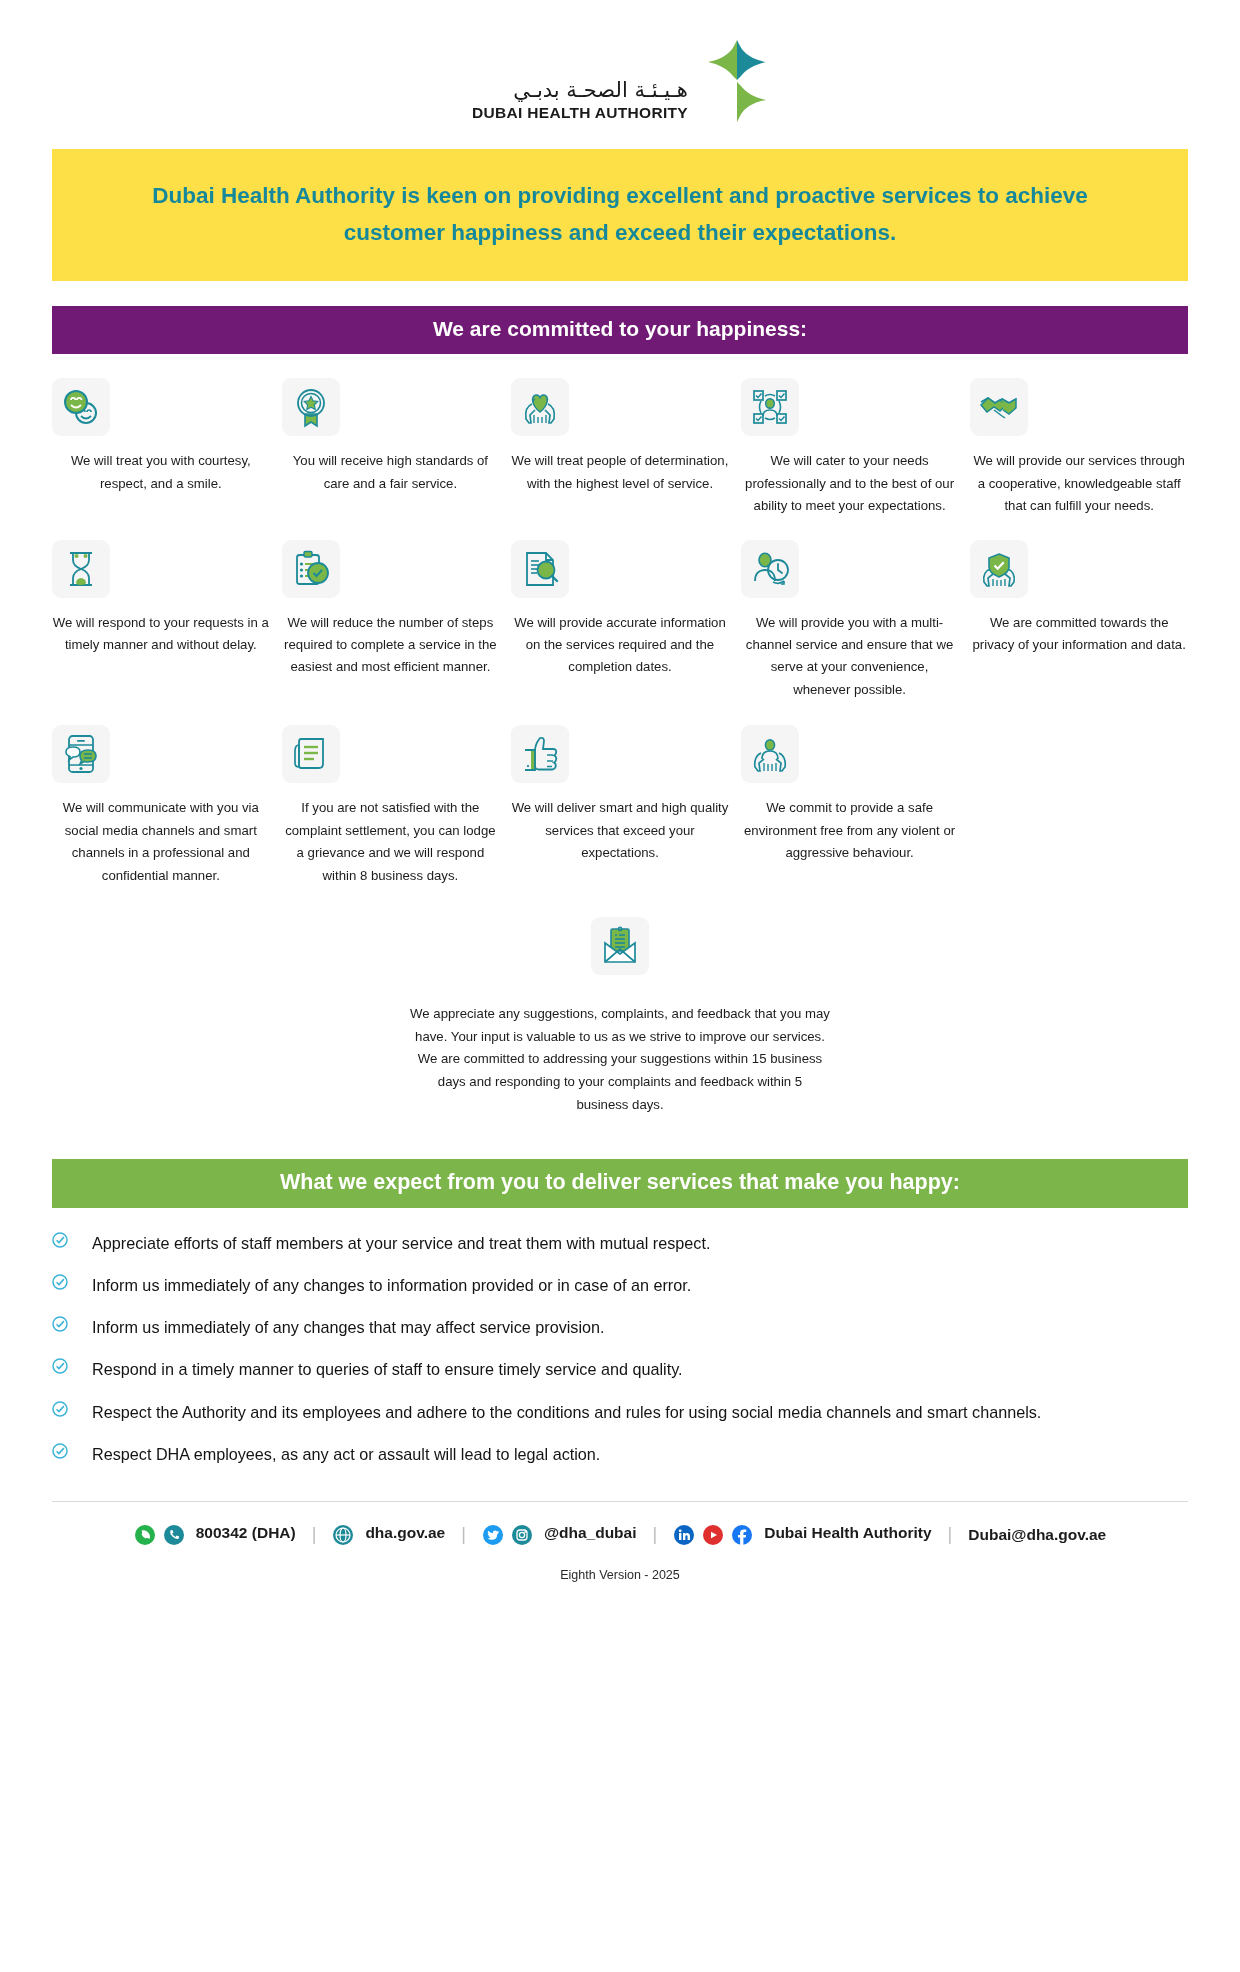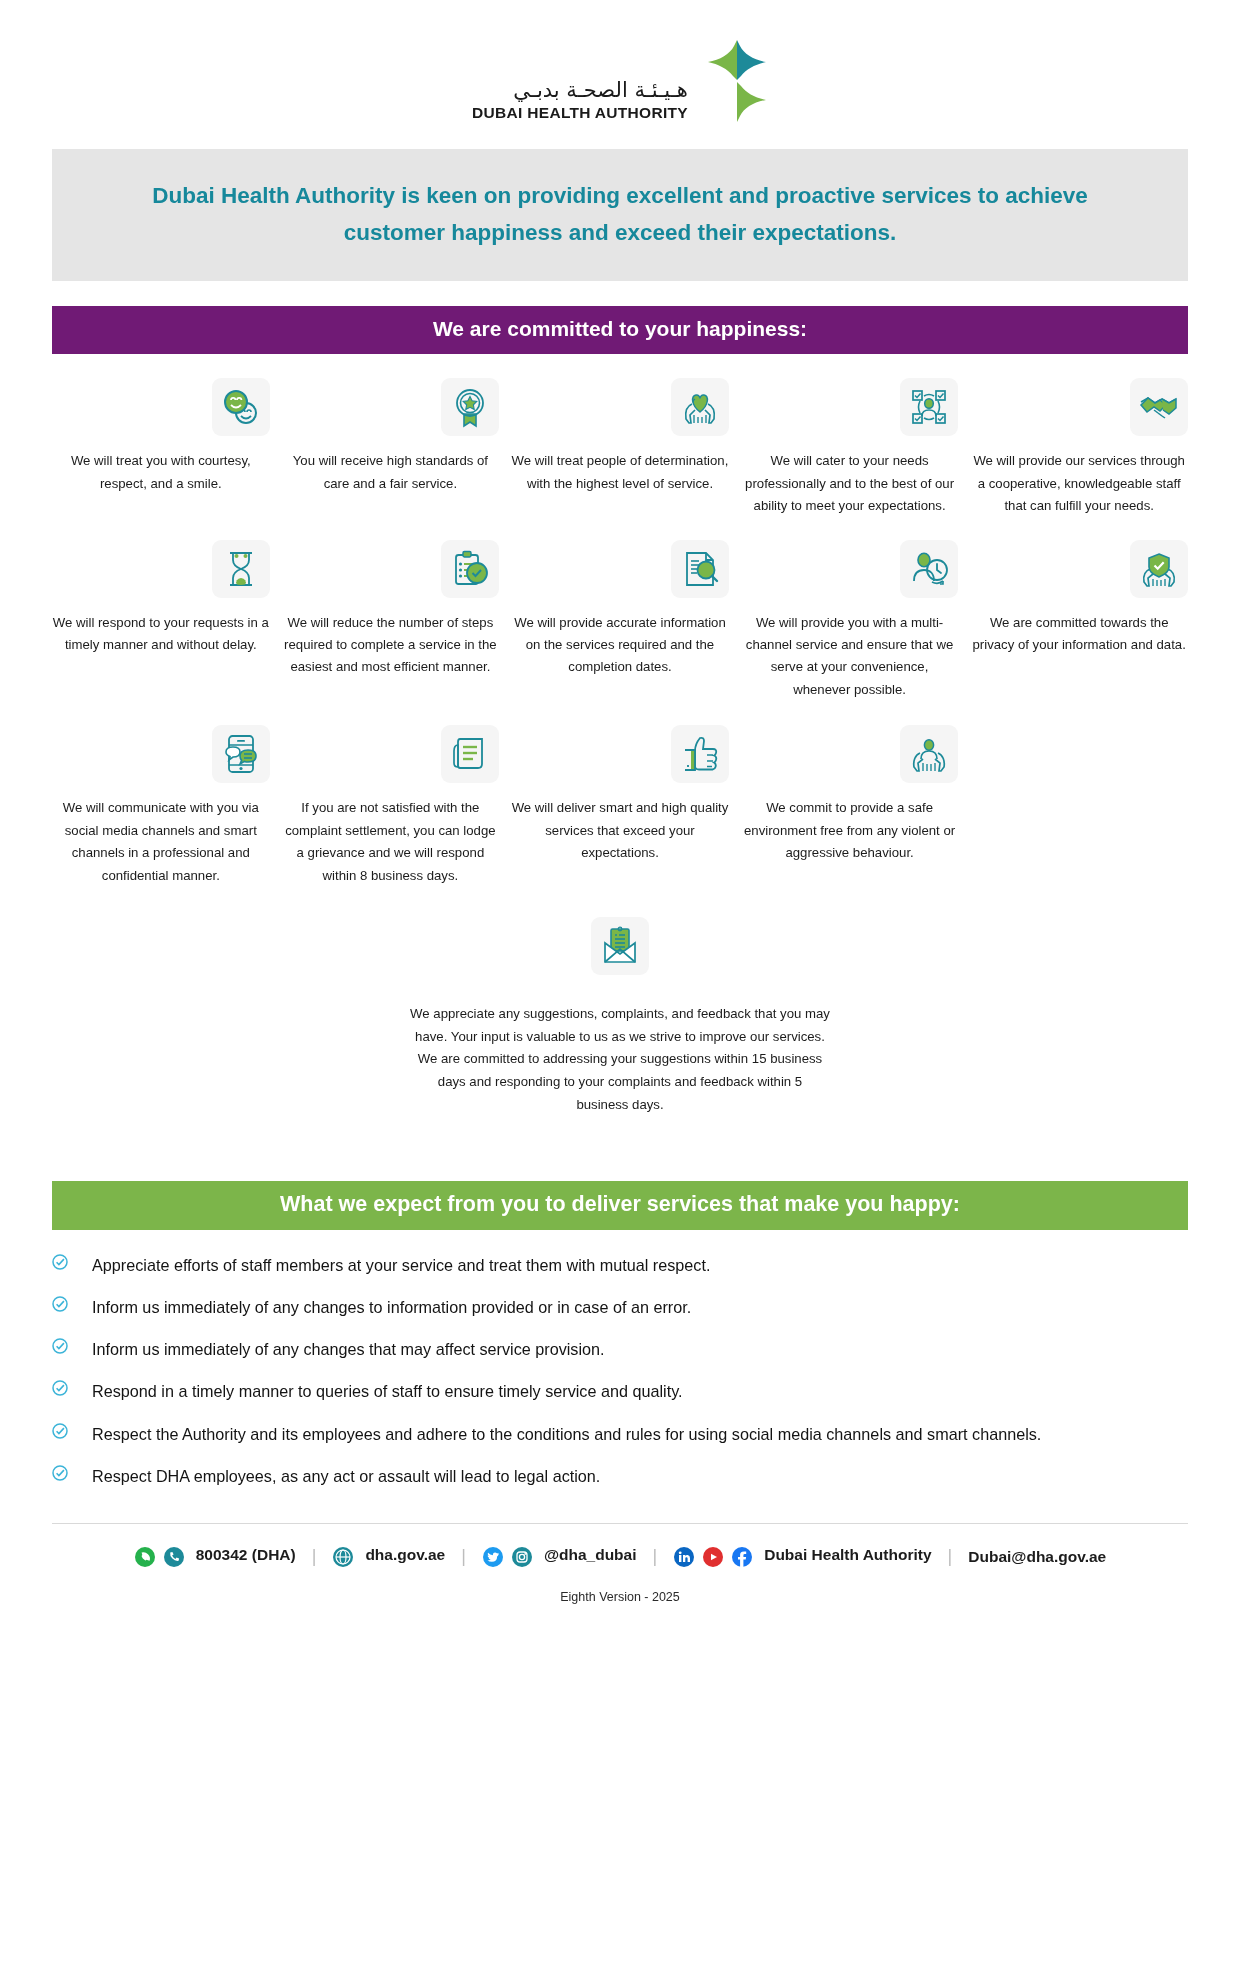--- a/index.html
+++ b/index.html
@@ -34,41 +34,41 @@
   .main-title {
     font-size: 31px; font-weight: bold; color: #16889b; letter-spacing: -0.2px;
   }
   .title-rule {
     width: 424px; height: 11px; border-radius: 6px; margin: 13px auto 0 auto;
     background: linear-gradient(to right, #7ab648 0%, #56ad72 45%, #1d8a99 100%);
   }
 
   
   .intro-box {
-    margin: 23px 52px 0 52px; background: #e5e5e5;
+    margin: 23px 52px 0 52px; background: #fde047;
     padding: 28px 60px 30px 60px; text-align: center;
   }
   .intro-text {
     font-size: 22.5px; line-height: 1.65; color: #16889b; font-weight: bold;
   }
 
   
   .banner {
     margin: 22px 52px 0 52px; text-align: center; color: #ffffff;
     font-size: 21px; font-weight: bold; padding: 11px 10px 13px 10px;
   }
   .banner-teal { background: #701a75; margin-top: 25px; }
   .banner-green { background: #7cb54a; font-size: 21.5px; }
 
   
   .commit-area { margin: 24px 46px 0 46px; }
   .commit-row { display: flex; align-items: flex-start; }
   .commit-row.row-1 { margin-bottom: 4px; }
   .cell {
-    display: flex; flex-direction: column; align-items: flex-end;
+    display: flex; flex-direction: column; align-items: flex-start;
     padding: 0 6px;
   }
   .cell.w5 { width: 20%; }
   .icon-tile {
     width: 58px; height: 58px; border-radius: 9px; background: #f5f5f5;
     display: flex; align-items: center; justify-content: center;
     margin-bottom: 14px;
   }
   .cell-text {
     font-size: 13.2px; line-height: 1.70; color: #1c1c1c; text-align: center;
@@ -389,21 +389,21 @@
           <path d="M17 19 L27 19" stroke="#1d8a99" stroke-width="1.6"></path>
           <path d="M17 23 L27 23" stroke="#1d8a99" stroke-width="1.6"></path>
           <path d="M7 19 L7 38 L37 38 L37 19 L22 30 Z" fill="#fff" stroke="#1d8a99" stroke-width="1.7"></path>
           <path d="M7 38 L22 25 L37 38" fill="none" stroke="#1d8a99" stroke-width="1.7"></path>
         </svg>
       </div>
       <div class="feedback-text">We appreciate any suggestions, complaints, and feedback that you may have. Your input is valuable to us as we strive to improve our services. We are committed to addressing your suggestions within 15 business days and responding to your complaints and feedback within 5 business days.</div>
     </div>
   </div>
 
-  <div class="banner banner-green" style="margin-top:64px;">What we expect from you to deliver services that make you happy:</div>
+  <div class="banner banner-green" style="margin-top:42px;">What we expect from you to deliver services that make you happy:</div>
 
   <div class="expect-list">
 
     <div class="expect-item">
       <span class="expect-check">
         <svg width="16" height="16" viewBox="0 0 16 16">
             <circle cx="8" cy="8" r="7" fill="none" stroke="#3cb4d8" stroke-width="1.5"></circle>
             <path d="M4.6 8.2 l2.3 2.3 5-5.4" fill="none" stroke="#3cb4d8" stroke-width="1.6"></path>
           </svg>
       </span>

